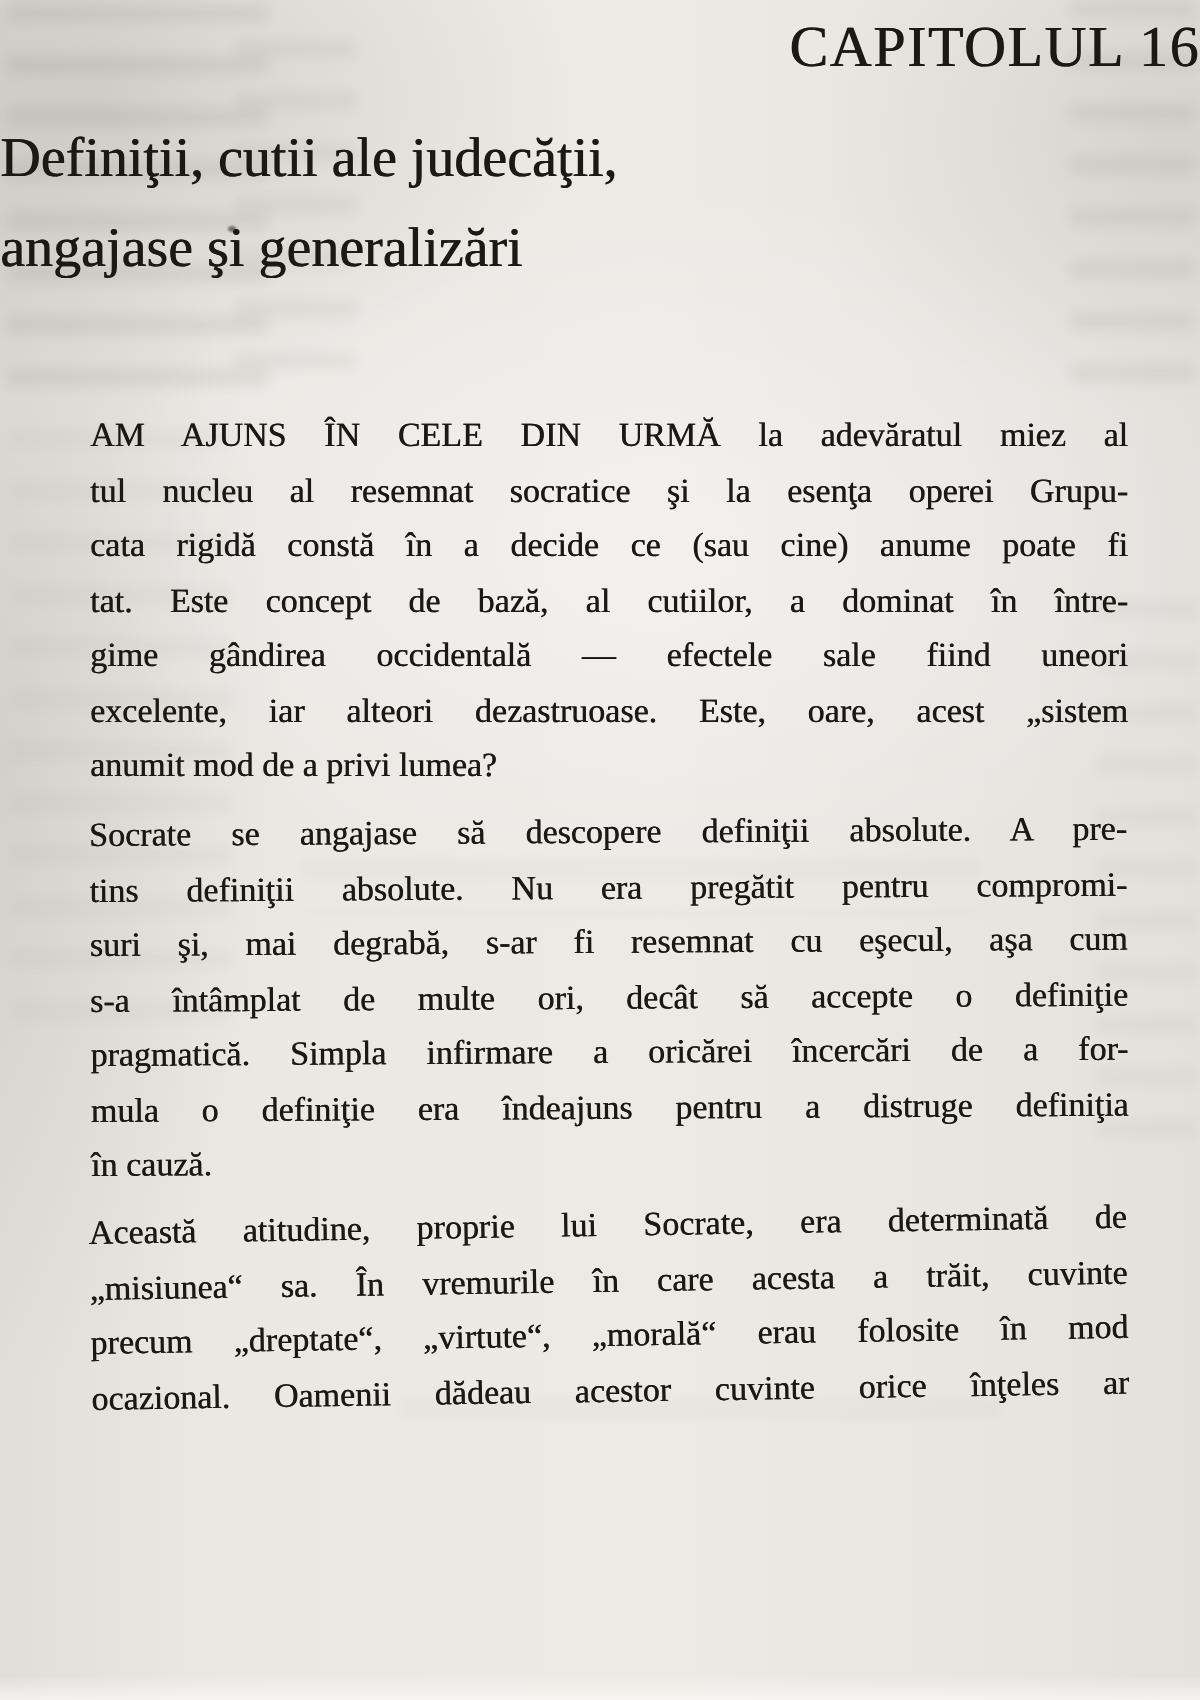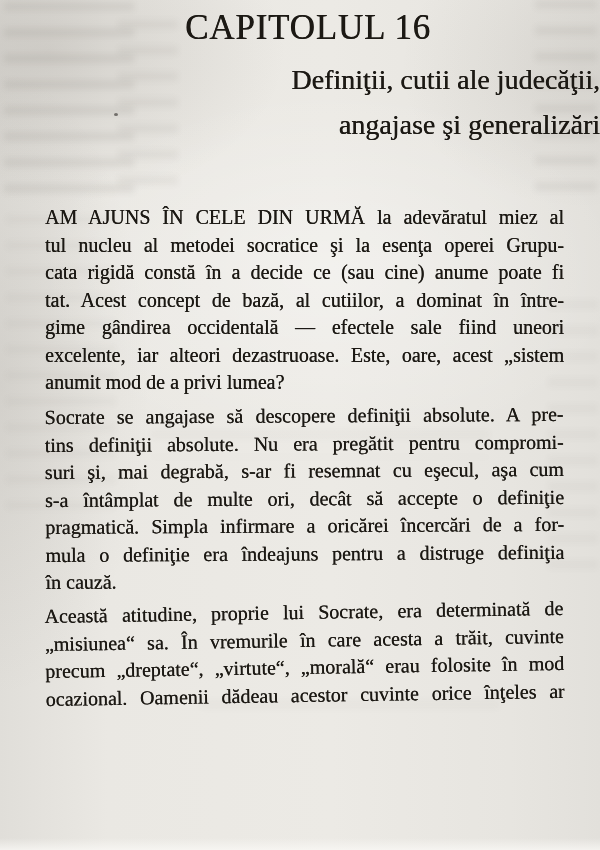--- a/index.html
+++ b/index.html
@@ -45,38 +45,37 @@
 
   .speck {
     position: absolute; left: 114px; top: 113px;
     width: 4px; height: 3px; border-radius: 50%;
     background: rgba(30,26,22,0.55); filter: blur(0.4px);
     pointer-events: none;
   }
 
   .chapter {
     position: absolute; top: 8px; left: 0; right: 0;
-    text-align: center;
-    font-size: 35px; letter-spacing: 0.8px;
+    text-align: right;
+    font-size: 29px; letter-spacing: 0.8px;
     text-shadow: 0.35px 0 0 currentColor;
     white-space: nowrap;
     padding-left: 16px;
   }
   .title {
     position: absolute; top: 57px; left: 0; right: 0; margin: 0;
-    text-align: right; font-weight: 400;
+    text-align: left; font-weight: 400;
     font-size: 28px; line-height: 45px;
     text-shadow: 0.35px 0 0 currentColor;
-    padding-left: 42px;
   }
   .title .tl { display: block; }
 
   .bodytext {
     position: absolute; left: 45px; top: 204px; width: 519px;
-    font-size: 20px; line-height: 27.5px;
+    font-size: 17px; line-height: 27.5px;
     text-shadow: 0.25px 0 0 currentColor;
   }
   .para { transform-origin: left center; }
   .para + .para { margin-top: 7px; }
   .p2 { transform: rotate(-0.35deg); }
   .p3 { transform: rotate(-0.9deg); }
 
   
   .jl {
     text-align: justify;
@@ -106,23 +105,23 @@
 
   <h1 class="title">
     <span class="tl">Definiţii, cutii ale judecăţii,</span>
     <span class="tl">angajase şi generalizări</span>
   </h1>
 
   <div class="bodytext">
 
     <div class="para p1">
       <div class="jl">AM AJUNS ÎN CELE DIN URMĂ la adevăratul miez al</div>
-      <div class="jl">tul nucleu al metodei socratice şi la esenţa operei Grupu-</div>
+      <div class="jl">tul nucleu al resemnat socratice şi la esenţa operei Grupu-</div>
       <div class="jl">cata rigidă constă în a decide ce (sau cine) anume poate fi</div>
-      <div class="jl">tat. Acest concept de bază, al cutiilor, a dominat în între-</div>
+      <div class="jl">tat. Este concept de bază, al cutiilor, a dominat în între-</div>
       <div class="jl">gime gândirea occidentală — efectele sale fiind uneori</div>
       <div class="jl">excelente, iar alteori dezastruoase. Este, oare, acest „sistem</div>
       <div class="ll">anumit mod de a privi lumea?</div>
     </div>
 
     <div class="para p2">
       <div class="jl">Socrate se angajase să descopere definiţii absolute. A pre-</div>
       <div class="jl">tins definiţii absolute. Nu era pregătit pentru compromi-</div>
       <div class="jl">suri şi, mai degrabă, s-ar fi resemnat cu eşecul, aşa cum</div>
       <div class="jl">s-a întâmplat de multe ori, decât să accepte o definiţie</div>

